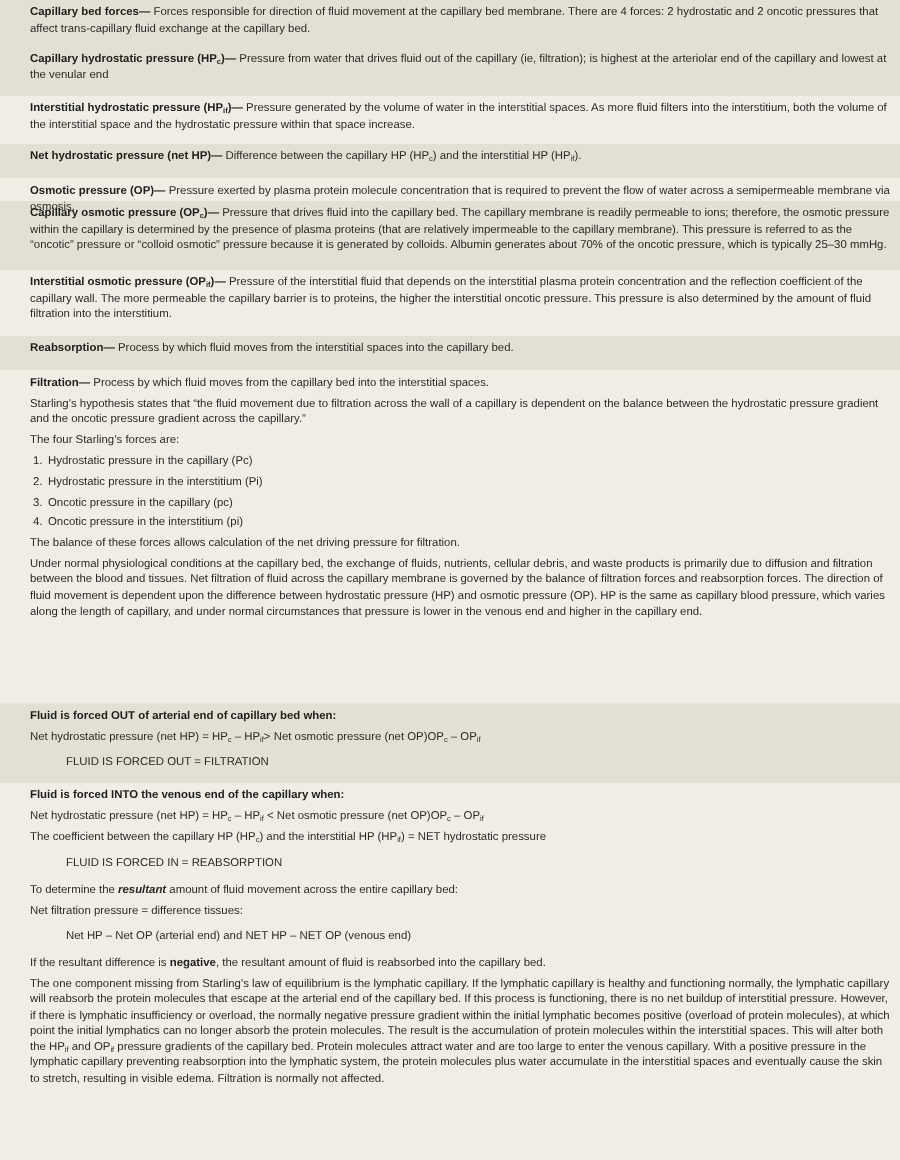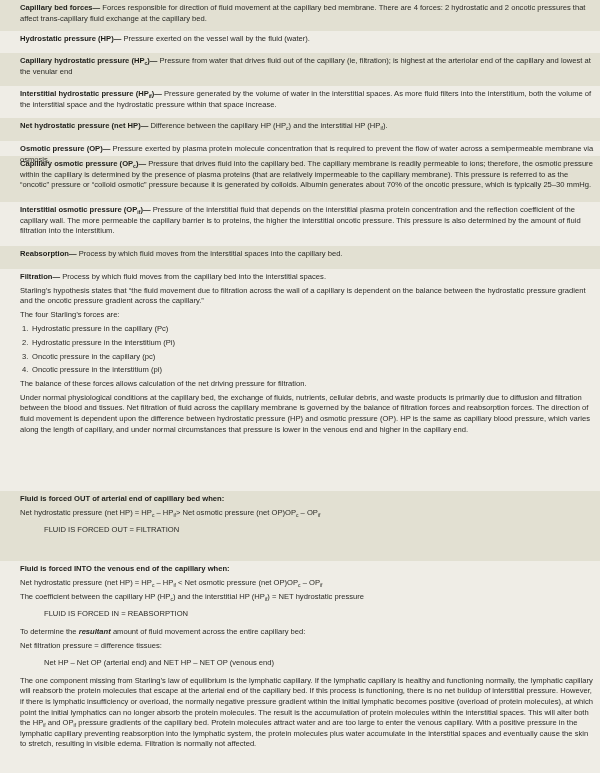--- a/index.html
+++ b/index.html
@@ -24,24 +24,20 @@
 </head>
 <body>
 
 <div>
 
   <div class="row dark" style="height:31px">
     <span class="term">Capillary bed forces</span><span class="term">—</span>
     <span>Forces responsible for direction of fluid movement at the capillary bed membrane. There are 4 forces: 2 hydrostatic and 2 oncotic pressures that affect trans-capillary fluid exchange at the capillary bed.</span>
   </div>
 
-  <div class="row light" style="height:22px">
-    <span class="term">Hydrostatic pressure (HP)</span><span class="term">—</span>
-    <span>Pressure exerted on the vessel wall by the fluid (water).</span>
-  </div>
 
   <div class="row dark" style="height:33px">
     <span class="term"><span>Capillary hydrostatic pressure (HP</span><sub>c</sub><span>)</span>—</span>
     <span>Pressure from water that drives fluid out of the capillary (ie, filtration); is highest at the arteriolar end of the capillary and lowest at the venular end</span>
   </div>
 
   <div class="row light" style="height:32px">
     <span class="term"><span>Interstitial hydrostatic pressure (HP</span><sub>if</sub><span>)</span>—</span>
     <span>Pressure generated by the volume of water in the interstitial spaces. As more fluid filters into the interstitium, both the volume of the interstitial space and the hydrostatic pressure within that space increase.</span>
   </div>
@@ -79,30 +75,31 @@
     <p>Starling’s hypothesis states that “the fluid movement due to filtration across the wall of a capillary is dependent on the balance between the hydrostatic pressure gradient and the oncotic pressure gradient across the capillary.”</p>
     <p>The four Starling’s forces are:</p>
     <p class="li"><span class="num">1.</span><span>Hydrostatic pressure in the capillary (Pc)</span></p>
     <p class="li"><span class="num">2.</span><span>Hydrostatic pressure in the interstitium (Pi)</span></p>
     <p class="li"><span class="num">3.</span><span>Oncotic pressure in the capillary (pc)</span></p>
     <p class="li"><span class="num">4.</span><span>Oncotic pressure in the interstitium (pi)</span></p>
     <p>The balance of these forces allows calculation of the net driving pressure for filtration.</p>
     <p>Under normal physiological conditions at the capillary bed, the exchange of fluids, nutrients, cellular debris, and waste products is primarily due to diffusion and filtration between the blood and tissues. Net filtration of fluid across the capillary membrane is governed by the balance of filtration forces and reabsorption forces. The direction of fluid movement is dependent upon the difference between hydrostatic pressure (HP) and osmotic pressure (OP). HP is the same as capillary blood pressure, which varies along the length of capillary, and under normal circumstances that pressure is lower in the venous end and higher in the capillary end.</p>
   </div>
 
-  <div class="row dark" style="height:70px">
+  <div class="row dark" style="height:53px">
     <p class="term">Fluid is forced OUT of arterial end of capillary bed when:</p>
     <p><span>Net hydrostatic pressure (net HP) = HP</span><sub>c</sub><span> – HP</span><sub>if</sub><span>&gt; Net osmotic pressure (net OP)OP</span><sub>c</sub><span> – OP</span><sub>if</sub></p>
     <p class="indent">FLUID IS FORCED OUT = FILTRATION</p>
   </div>
 
   <div class="row light" style="height:240px">
     <p class="term">Fluid is forced INTO the venous end of the capillary when:</p>
     <p><span>Net hydrostatic pressure (net HP) = HP</span><sub>c</sub><span> – HP</span><sub>if</sub><span> &lt; Net osmotic pressure (net OP)OP</span><sub>c</sub><span> – OP</span><sub>if</sub></p>
     <p><span>The coefficient between the capillary HP (HP</span><sub>c</sub><span>) and the interstitial HP (HP</span><sub>if</sub><span>) = NET hydrostatic pressure</span></p>
     <p class="indent">FLUID IS FORCED IN = REABSORPTION</p>
     <p><span>To determine the </span><em>resultant</em><span> amount of fluid movement across the entire capillary bed:</span></p>
     <p>Net filtration pressure = difference tissues:</p>
     <p class="indent">Net HP – Net OP (arterial end) and NET HP – NET OP (venous end)</p>
+    <p><span>If the resultant difference is </span><b>negative</b><span>, the resultant amount of fluid is reabsorbed into the capillary bed.</span></p>
     <p><span>The one component missing from Starling’s law of equilibrium is the lymphatic capillary. If the lymphatic capillary is healthy and functioning normally, the lymphatic capillary will reabsorb the protein molecules that escape at the arterial end of the capillary bed. If this process is functioning, there is no net buildup of interstitial pressure. However, if there is lymphatic insufficiency or overload, the normally negative pressure gradient within the initial lymphatic becomes positive (overload of protein molecules), at which point the initial lymphatics can no longer absorb the protein molecules. The result is the accumulation of protein molecules within the interstitial spaces. This will alter both the HP</span><sub>if</sub><span> and OP</span><sub>if</sub><span> pressure gradients of the capillary bed. Protein molecules attract water and are too large to enter the venous capillary. With a positive pressure in the lymphatic capillary preventing reabsorption into the lymphatic system, the protein molecules plus water accumulate in the interstitial spaces and eventually cause the skin to stretch, resulting in visible edema. Filtration is normally not affected.</span></p>
   </div>
 
 </div>
 
 </body></html>

